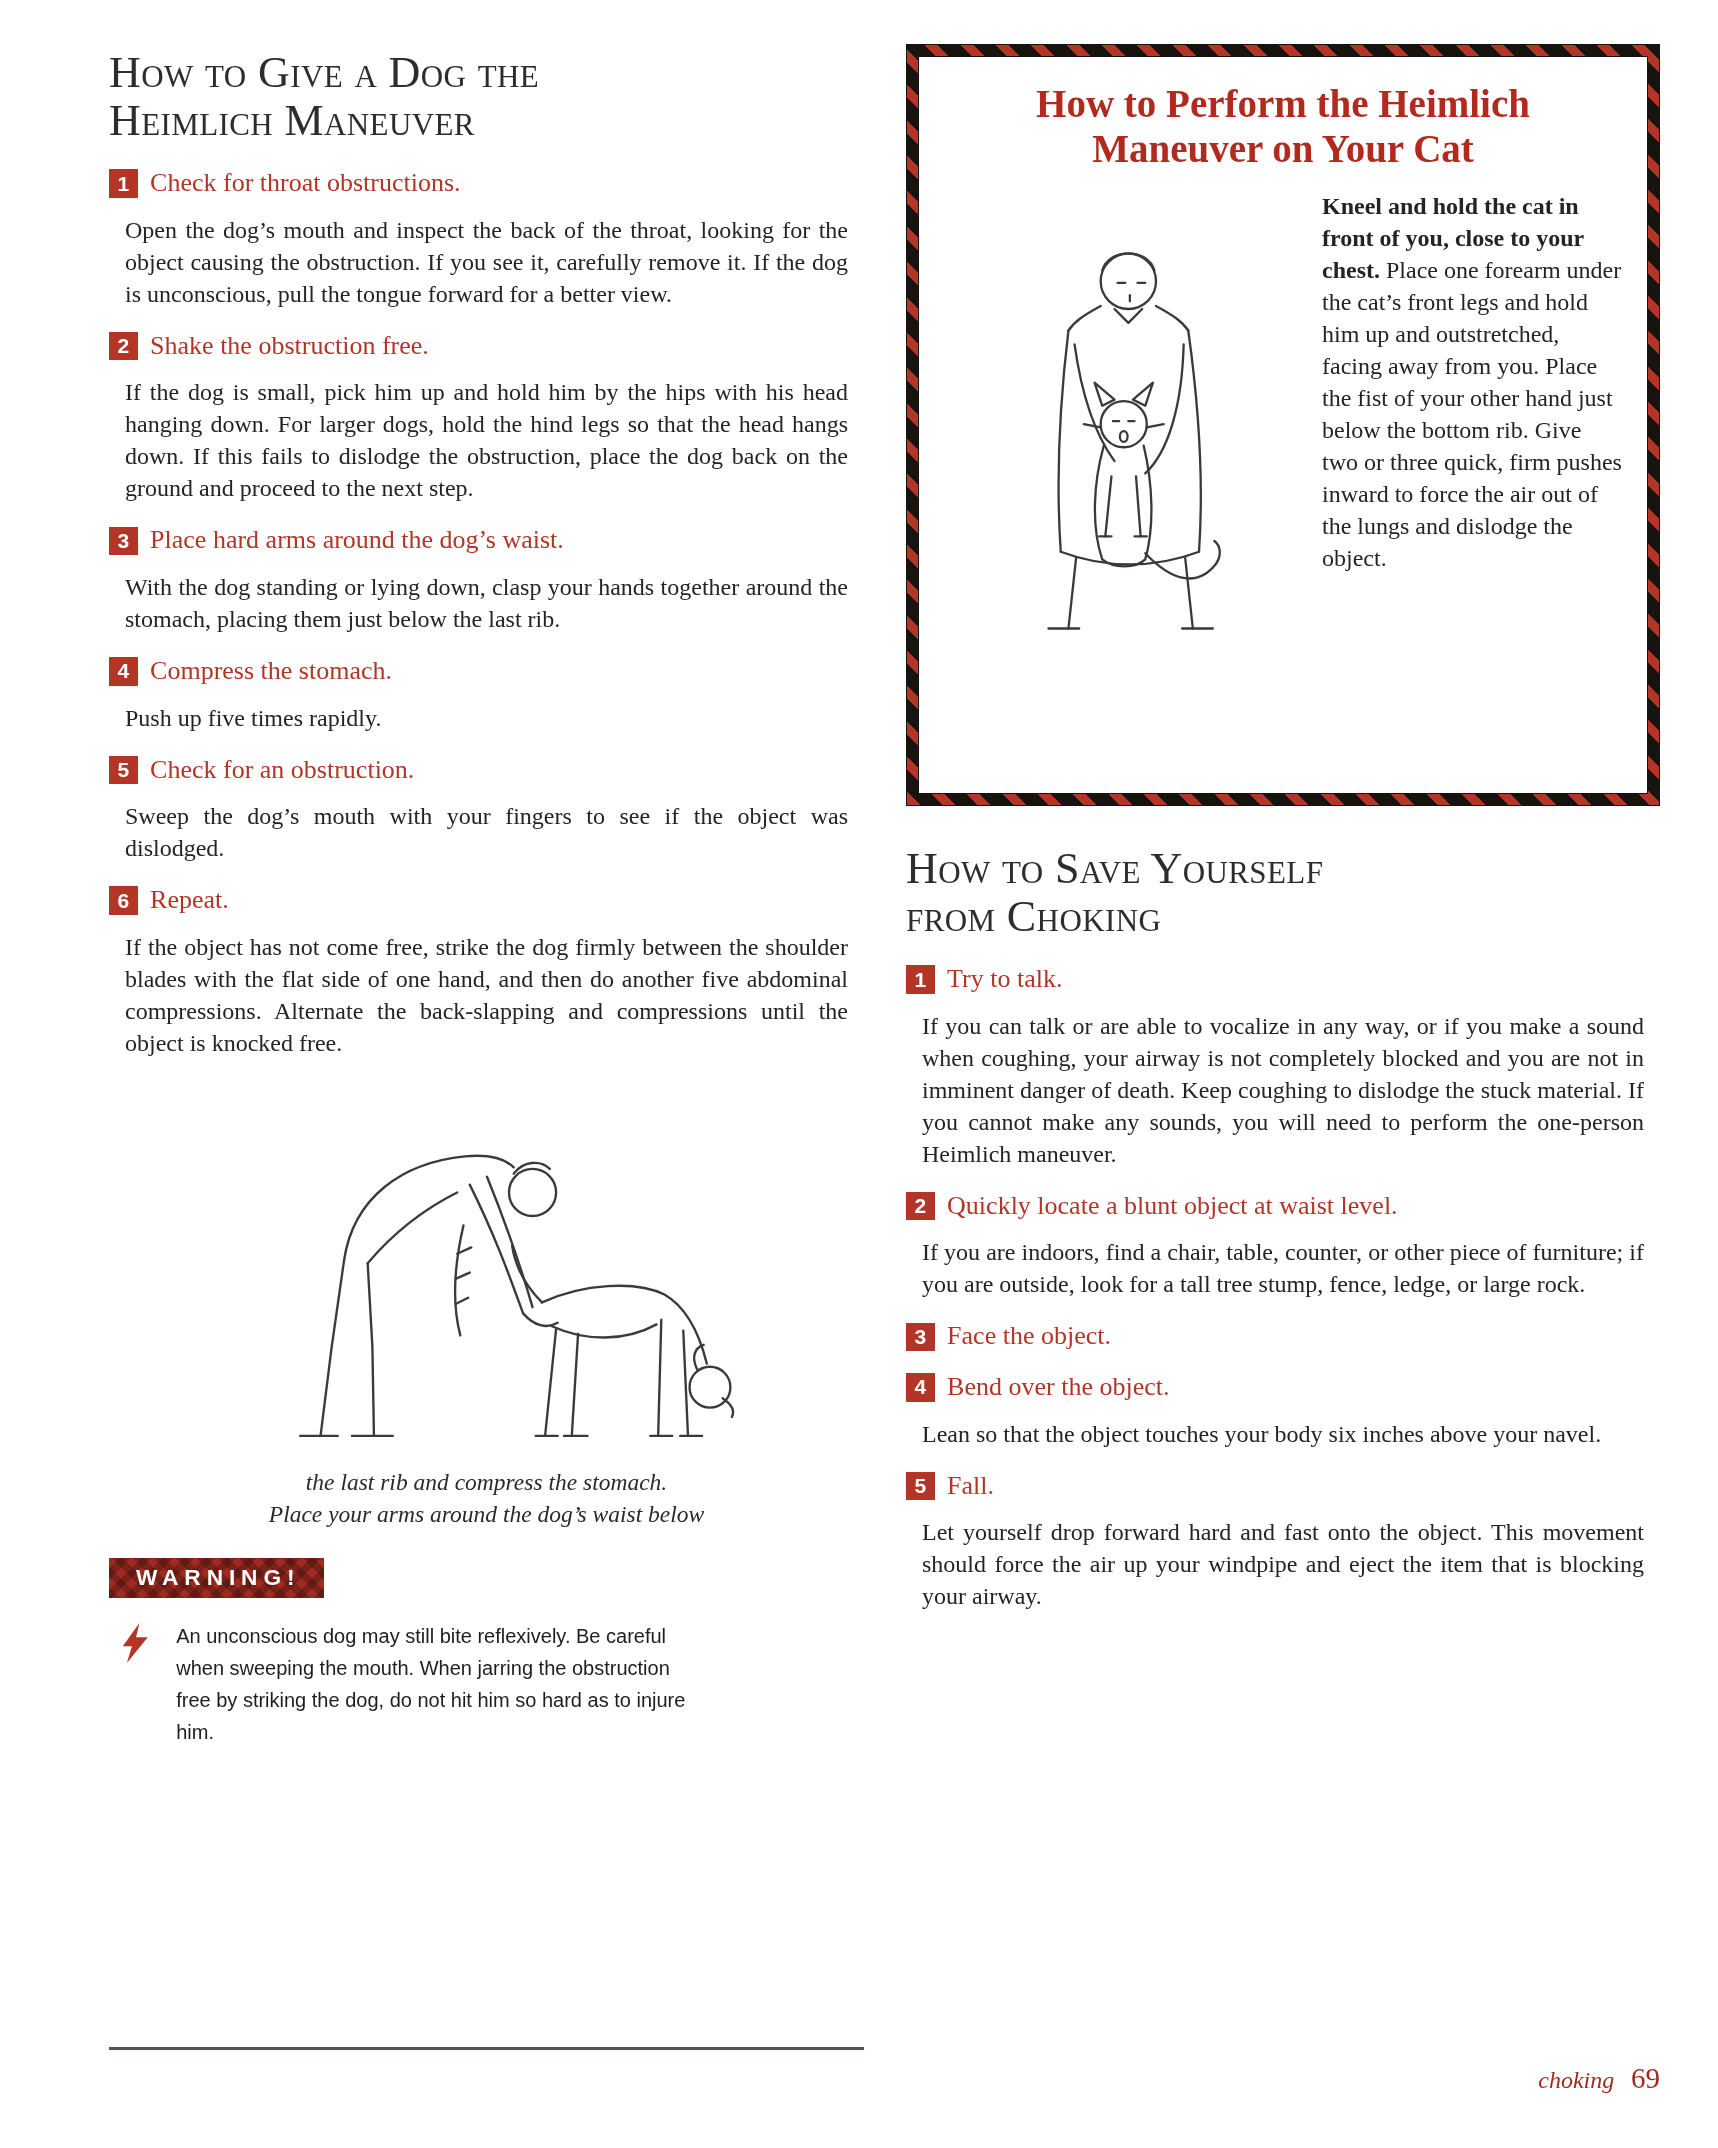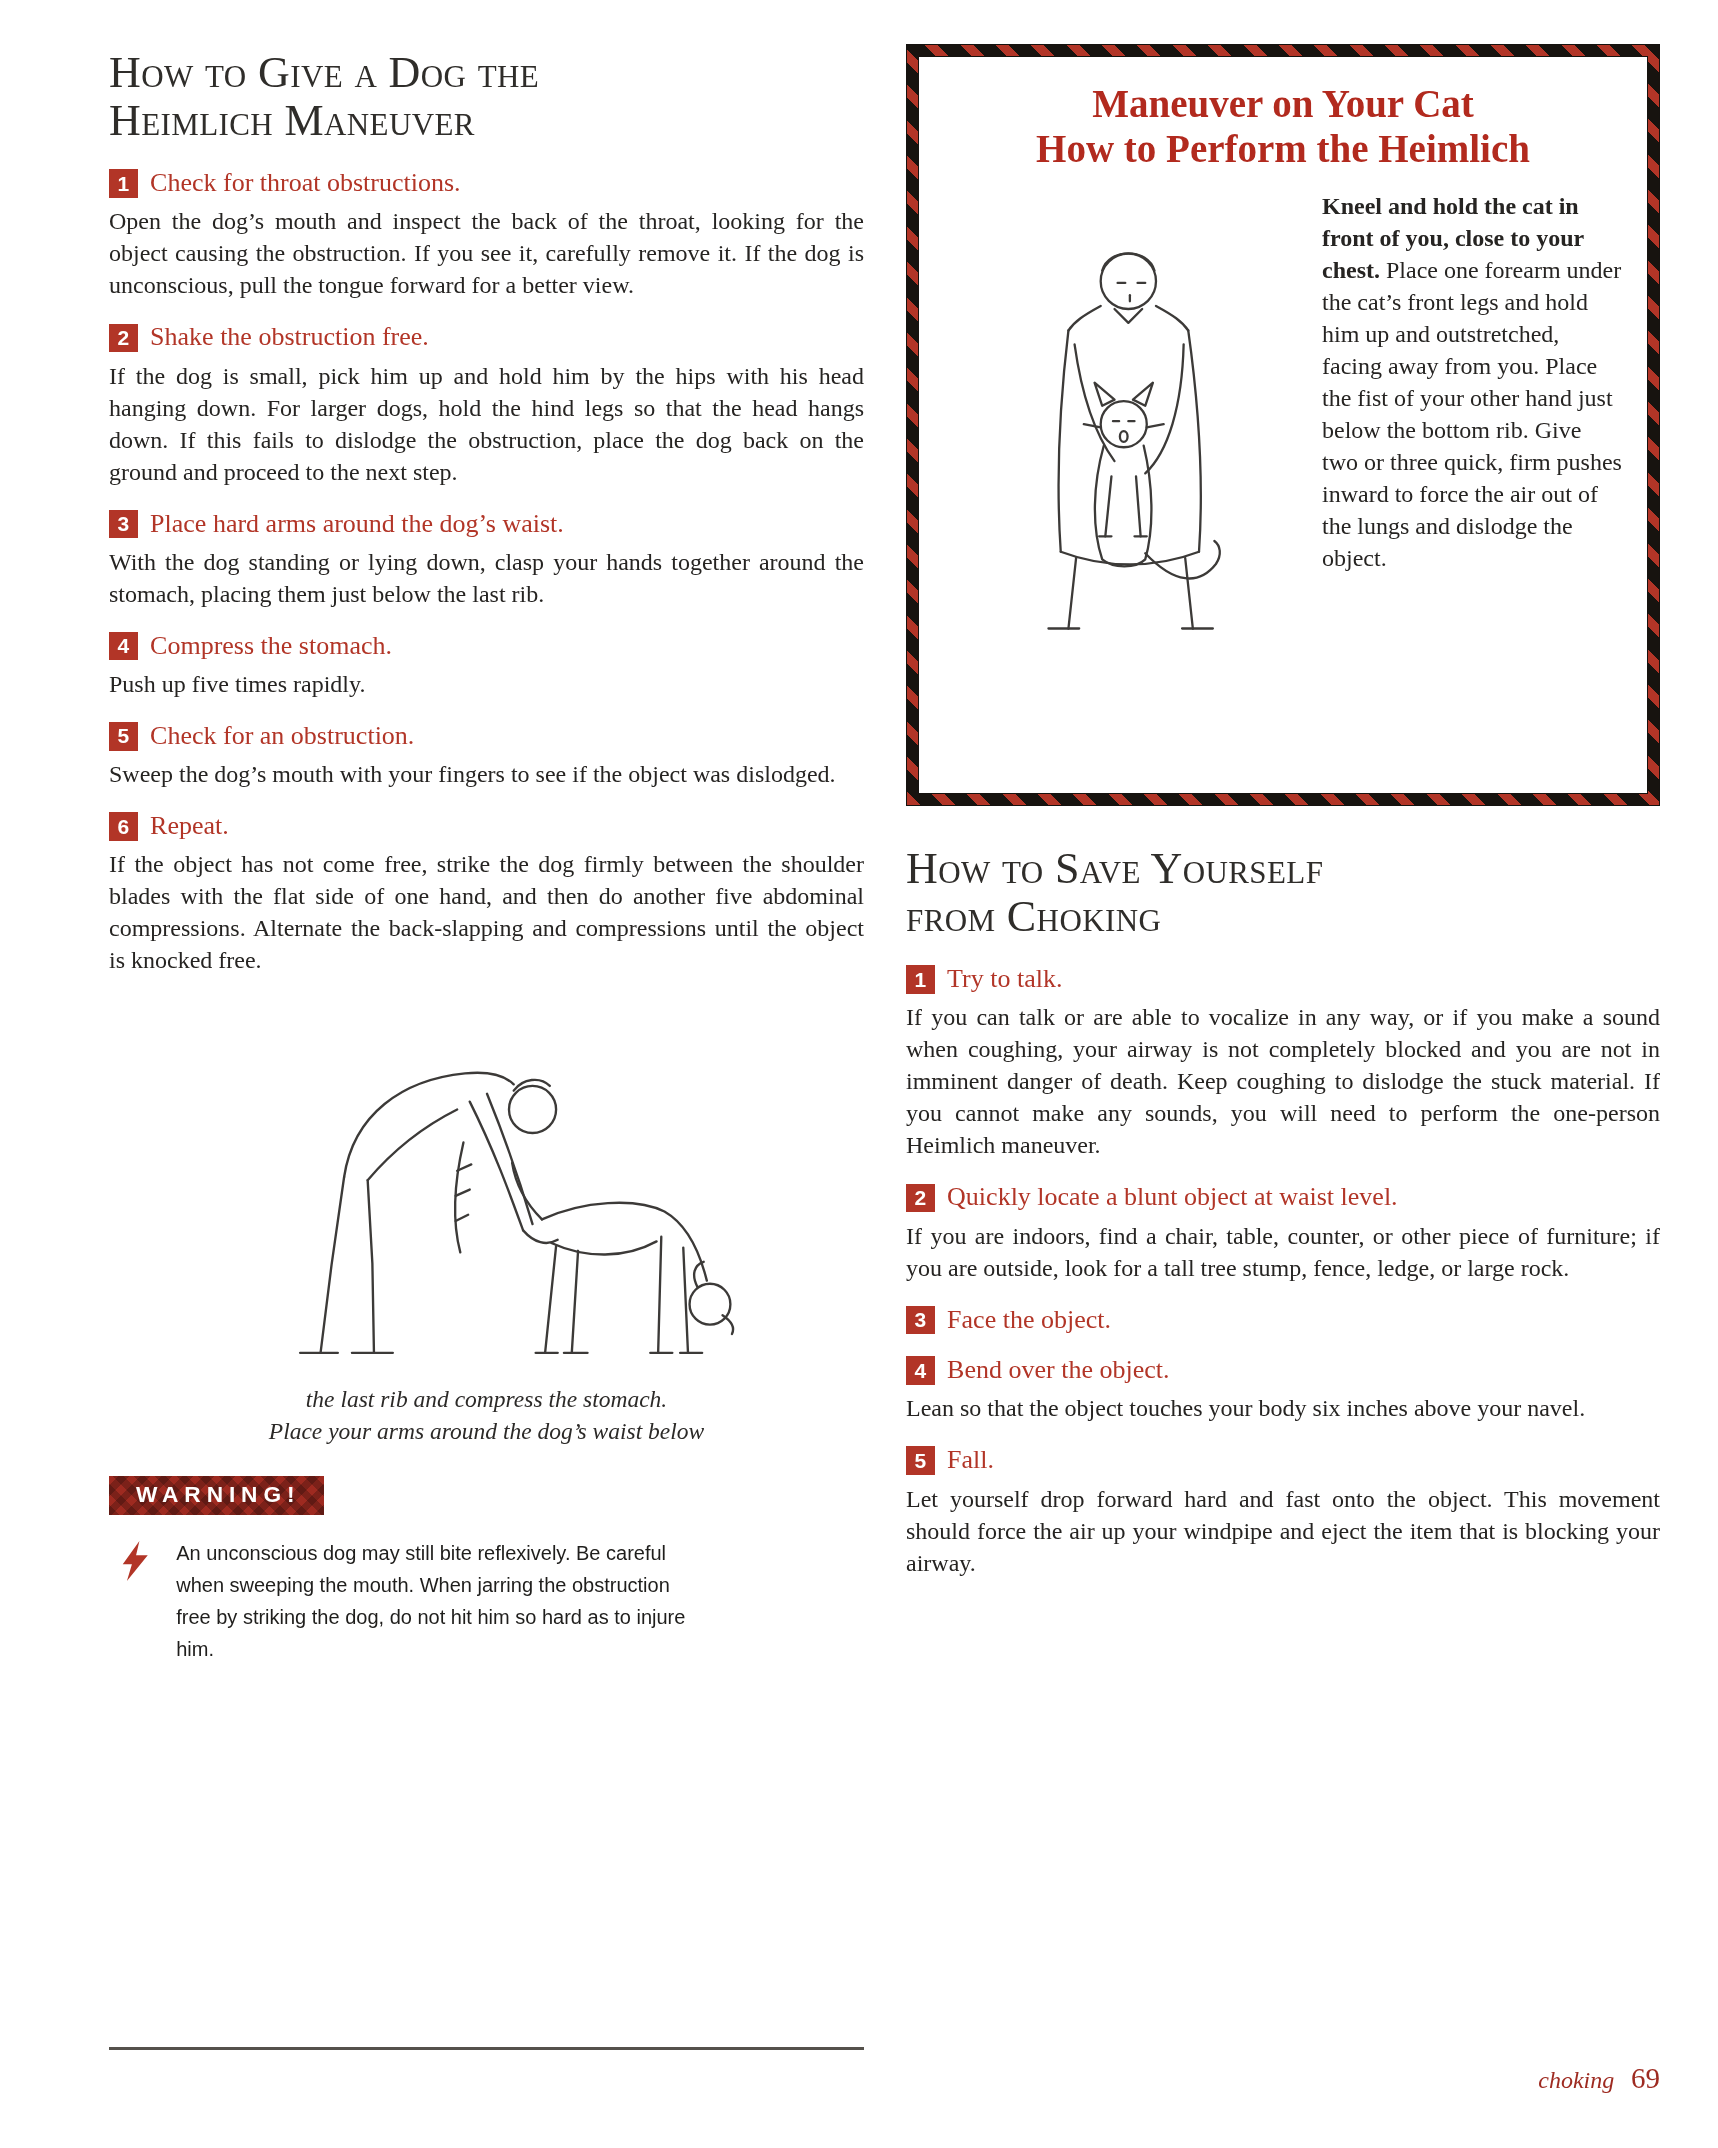--- a/index.html
+++ b/index.html
@@ -23,21 +23,21 @@
 
   
   .step{margin-bottom:22px;}
   .step-head{display:flex;align-items:center;gap:12.6px;margin-bottom:7.6px;}
   .badge{
     width:28.5px;height:28.5px;background:#b23527;color:#ffffff;
     font-family:"Liberation Sans", sans-serif;font-weight:bold;font-size:21px;
     display:flex;align-items:center;justify-content:center;flex:0 0 auto;
   }
   .step-title{color:#b23527;font-size:26px;line-height:1.1;}
-  .step-body{font-size:24px;line-height:32px;text-align:justify;margin:0;font-family:Liberation Serif, serif;}
+  .step-body{font-size:24px;line-height:32px;text-align:justify;margin:16px;font-family:Liberation Serif, serif;}
   .step-body:empty{display:none;}
 
   
   .figure-left{margin:15px 0 11.7px 0;text-align:center;}
   .caption{
     font-style:italic;font-size:23.5px;line-height:32px;text-align:center;
     width:571px;margin:0 auto 28.5px auto;color:#2c2a28;
   }
   .caption span{display:block;}
 
@@ -207,22 +207,22 @@
       </div>
     </div>
 
   </div>
 
   <div class="col-right">
 
     <div class="sidebar-box">
       <div class="sidebar-inner">
         <h2 class="sidebar-title">
+          <span>How to Perform the Heimlich</span>
           <span>Maneuver on Your Cat</span>
-          <span>How to Perform the Heimlich</span>
         </h2>
         <div class="sidebar-content">
           <div class="sidebar-figure">
             <svg width="361" height="503" viewBox="0 0 470 560">
 
               <circle class="lineart-fill" cx="240" cy="78" r="36"></circle>
               <path class="lineart" d="M206,64 C214,34 266,34 274,64"></path>
               <path class="lineart" d="M226,80 L236,80"></path>
               <path class="lineart" d="M252,80 L262,80"></path>
               <path class="lineart" d="M242,96 L242,104"></path>

